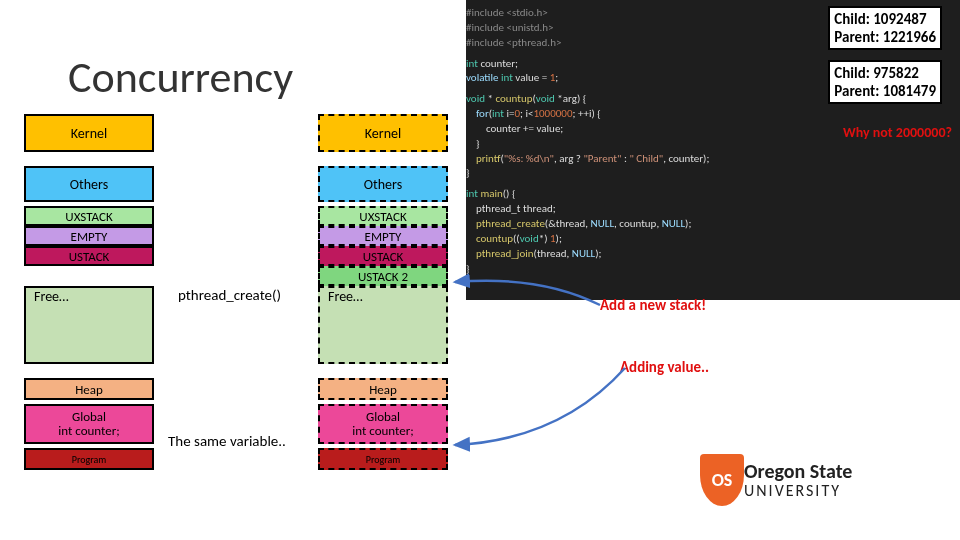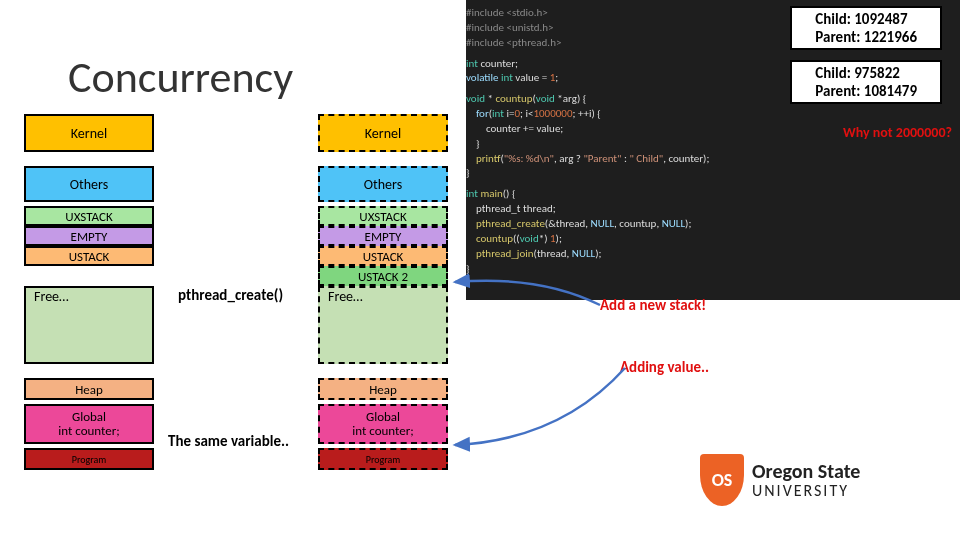--- a/index.html
+++ b/index.html
@@ -7,42 +7,42 @@
 .title{position:absolute;left:68px;top:50px;font-size:44px;color:#333}
 .col{position:absolute;width:130px}
 .col1{left:24px;top:114px}
 .col2{left:318px;top:114px}
 .blk{border:2px solid #000;text-align:center;font-size:14px;font-weight:400;display:flex;align-items:center;justify-content:center}
 .dash{border:2px dashed #000}
 .kernel{background:#ffc000;height:38px}
 .others{background:#4fc3f7;height:36px}
 .uxstack{background:#a8e6a1;height:20px;font-size:13px}
 .empty{background:#c49ae6;height:20px;font-size:13px}
-.ustack{background:#fdba74;height:20px;font-size:13px}
+.ustack{background:#be185d;height:20px;font-size:13px}
 .ustack2{background:#7fd67f;height:20px;font-size:13px}
 .free{background:#c5e0b4;height:78px;display:flex;align-items:flex-start;justify-content:flex-start;padding:0 8px}
 .heap{background:#f4b183;height:22px;font-size:13px}
 .global{background:#ec4899;height:40px;font-size:13px;line-height:1.1}
 .program{background:#b91c1c;height:22px;font-size:10px}
 .gap{height:14px}
 .gap-sm{height:4px}
-.lbl{position:absolute;font-size:15px;font-weight:bold;color:#000}
+.lbl{position:absolute;font-size:15px;font-weight:normal;color:#000}
 .code{position:absolute;left:466px;top:0;width:526px;height:300px;background:#1e1e1e;color:#ddd;font-family:Consolas,monospace;font-size:11px;padding:6px 0;line-height:1.35}
 .code .pp{color:#888}
 .code .kw{color:#9cdcfe}
 .code .ty{color:#4ec9b0}
 .code .num{color:#d67244}
 .code .str{color:#ce9178}
 .code .fn{color:#d6c76a}
-.outbox{position:absolute;background:#fff;border:2px solid #000;padding:2px 23px;font-family:Consolas,monospace;font-size:15px;font-weight:bold;line-height:1.2}
+.outbox{position:absolute;background:#fff;border:2px solid #000;padding:2px 4px;font-family:Consolas,monospace;font-size:15px;font-weight:bold;line-height:1.2}
 .out1{right:18px;top:6px}
 .out2{right:18px;top:60px}
 .why{position:absolute;right:8px;top:124px;color:#e01010;font-weight:bold;font-size:14px}
 .ann{position:absolute;font-weight:bold;color:#e01010;font-size:15px}
-.logo{position:absolute;right:30px;bottom:30px;width:230px;height:60px;display:flex;align-items:center;gap:8px}
+.logo{position:absolute;right:30px;bottom:30px;width:230px;height:60px;display:flex;align-items:center;}
 .shield{width:44px;height:52px;background:#ec6225;border-radius:4px 4px 50% 50% / 4px 4px 60% 60%;display:flex;align-items:center;justify-content:center;color:#fff;font-weight:bold;font-size:18px}
 .logotext{font-size:18px;line-height:1;color:#222}
 .logotext b{font-size:20px}
 svg.arrow{position:absolute;pointer-events:none}
 </style>
 </head>
 <body>
 
 <div class="title">Concurrency</div>
 

